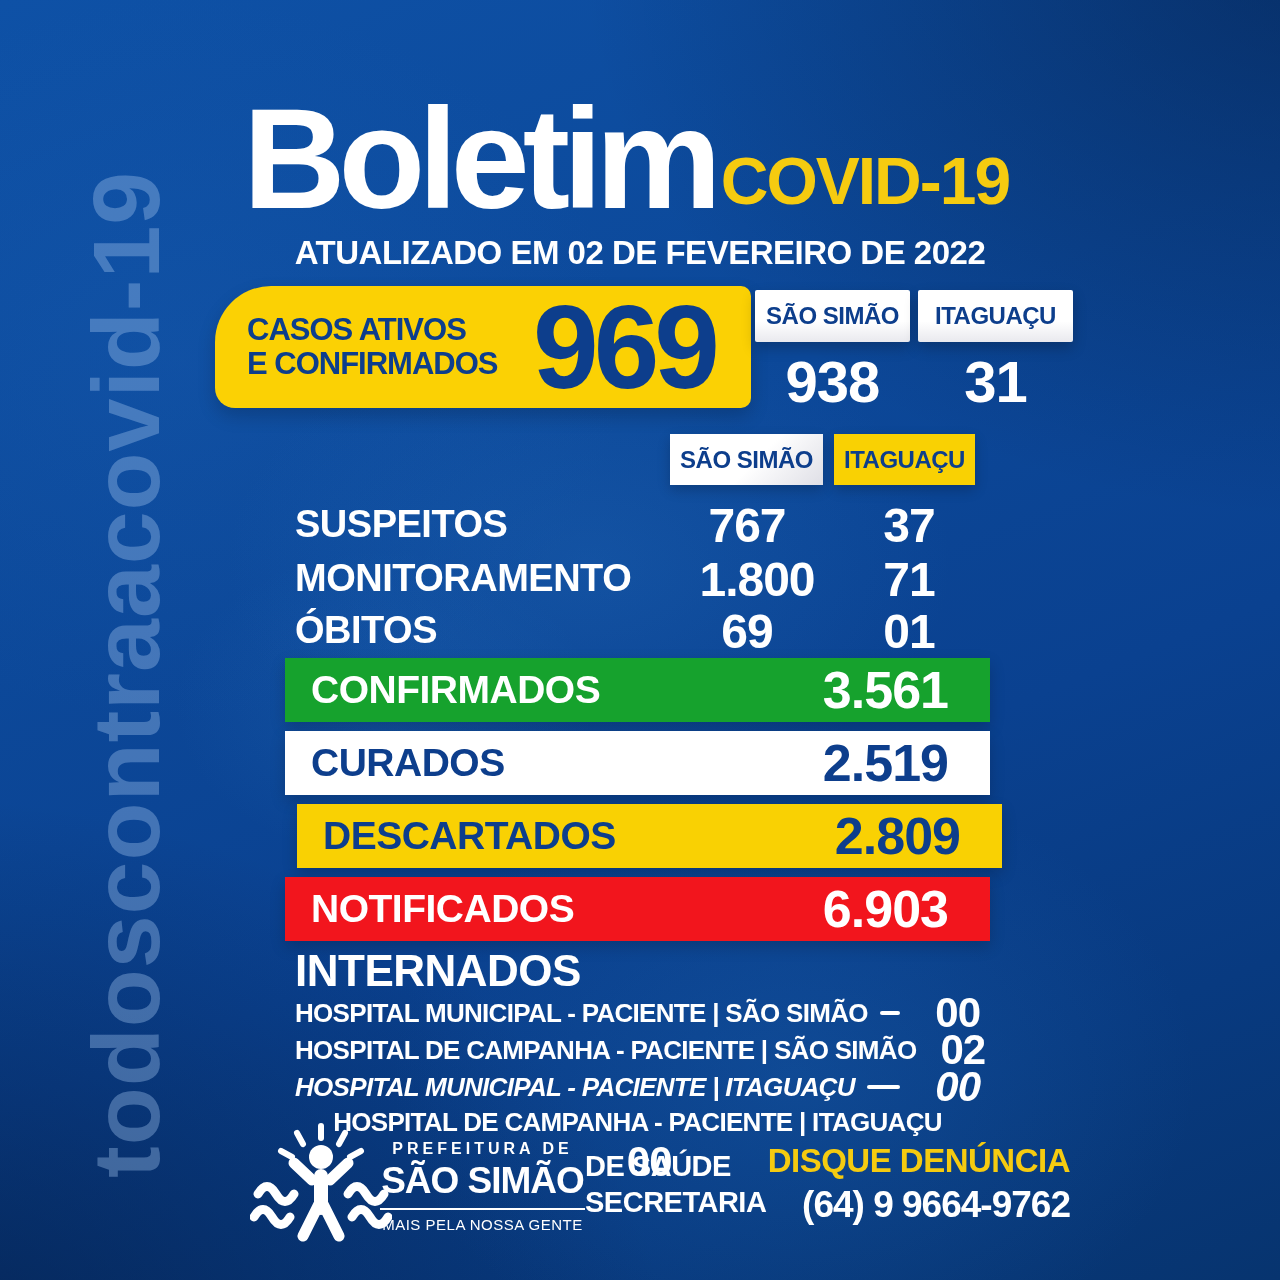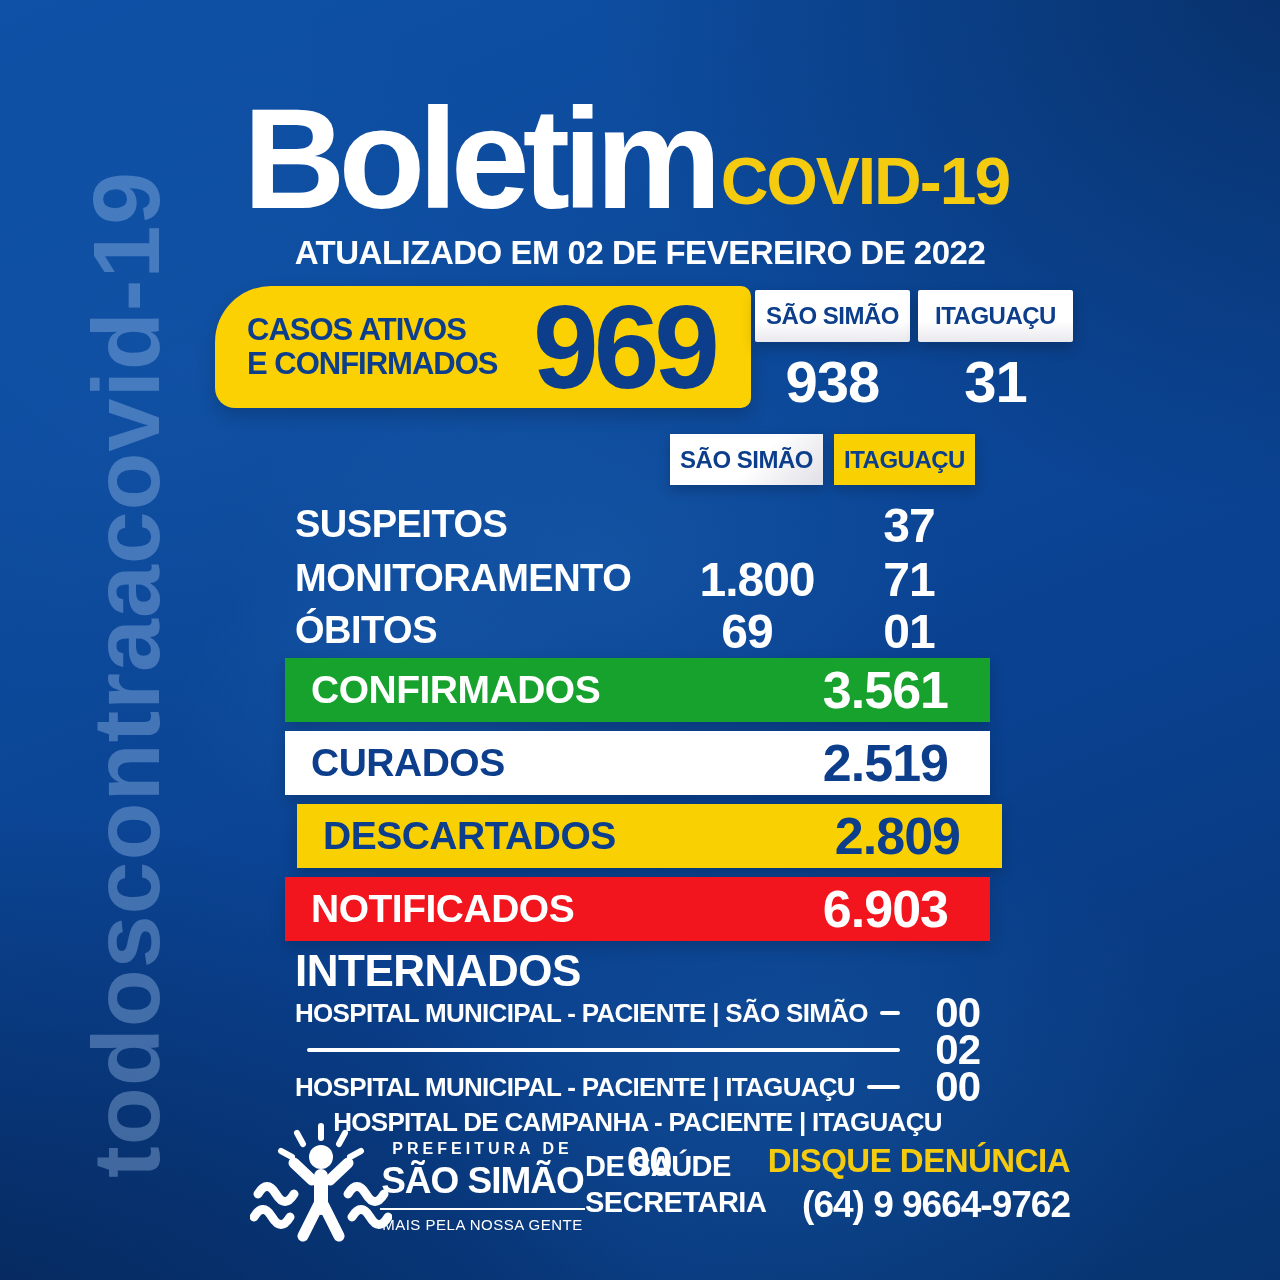--- a/index.html
+++ b/index.html
@@ -75,21 +75,21 @@
   .bar-2 { top:731px; background:#ffffff; } .bar-2 .blab,.bar-2 .bval { color:#0d3e8c; }
   .bar-3 { top:804px; background:#f9d103;margin-left:12px; } .bar-3 .blab,.bar-3 .bval { color:#0d3e8c; }
   .bar-4 { top:877px; background:#f2151d; } .bar-4 .blab,.bar-4 .bval { color:#ffffff; }
 
   
   .internados-title { left:295px; top:946px; color:#ffffff; font-size:44px; font-weight:800; letter-spacing:-0.5px; }
   .hosp-row { left:295px; width:685px; height:34px; display:flex; align-items:center; }
   .hosp-row .hlab { color:#ffffff; font-size:26px; font-weight:700; letter-spacing:-0.7px; white-space:nowrap; }
   .hosp-row .hdash { flex:1; height:4px; background:#ffffff; margin:0 12px; border-radius:2px; }
   .hosp-row .hval { color:#ffffff; font-size:42px; font-weight:800; width:68px; text-align:right; letter-spacing:-1px; }
-  .hr-1 { top:996px; } .hr-2 { top:1033px; } .hr-3 { top:1070px; } .hr-4 { top:1107px;flex-direction:column; }
+  .hr-1 { top:996px; } .hr-2 { top:1033px; } .hr-3 { top:1070px;font-style:italic; } .hr-4 { top:1107px;flex-direction:column; }
 
   
   .logo { left:250px; top:1120px; }
   .pref-block { left:380px; top:1140px; width:205px; text-align:center; color:#ffffff; }
   .pref-line1 { font-size:16px; font-weight:600; letter-spacing:4px; }
   .pref-city { font-size:37px; font-weight:800; letter-spacing:-1px; margin-top:2px; }
   .pref-rule { height:2px; background:#ffffff; margin:6px 0 6px 0; }
   .pref-slogan { font-size:15px; letter-spacing:0.5px; }
   .pref-slogan .sb { font-weight:400; }
   .secretaria { left:585px; top:1148px; color:#ffffff; font-size:29px; font-weight:800; line-height:1.25; letter-spacing:-0.5px; }
@@ -122,20 +122,21 @@
 
   <div class="abs city-box city-box-1">SÃO SIMÃO</div>
   <div class="abs city-box city-box-2">ITAGUAÇU</div>
   <div class="abs city-val city-val-1">938</div>
   <div class="abs city-val city-val-2">31</div>
 
   <div class="abs col-head col-head-1">SÃO SIMÃO</div>
   <div class="abs col-head col-head-2">ITAGUAÇU</div>
 
   <div class="abs case-row-label rlab-1">SUSPEITOS</div>
+  <div class="abs case-val rv-10">767</div>
   <div class="abs case-val rv-11">37</div>
 
   <div class="abs case-row-label rlab-2">MONITORAMENTO</div>
   <div class="abs case-val rv-20">1.800</div>
   <div class="abs case-val rv-21">71</div>
 
   <div class="abs case-row-label rlab-3">ÓBITOS</div>
   <div class="abs case-val rv-30">69</div>
   <div class="abs case-val rv-31">01</div>
 
@@ -157,20 +158,21 @@
   </div>
 
   <div class="abs internados-title">INTERNADOS</div>
 
   <div class="abs hosp-row hr-1">
     <span class="hlab">HOSPITAL MUNICIPAL - PACIENTE | SÃO SIMÃO</span>
     <span class="hdash"></span>
     <span class="hval">00</span>
   </div>
   <div class="abs hosp-row hr-2">
+    <span class="hlab">HOSPITAL DE CAMPANHA - PACIENTE | SÃO SIMÃO</span>
     <span class="hdash"></span>
     <span class="hval">02</span>
   </div>
   <div class="abs hosp-row hr-3">
     <span class="hlab">HOSPITAL MUNICIPAL - PACIENTE | ITAGUAÇU</span>
     <span class="hdash"></span>
     <span class="hval">00</span>
   </div>
   <div class="abs hosp-row hr-4">
     <span class="hlab">HOSPITAL DE CAMPANHA - PACIENTE | ITAGUAÇU</span>

